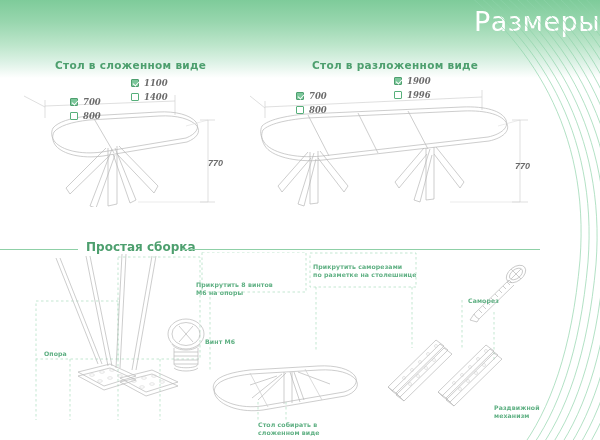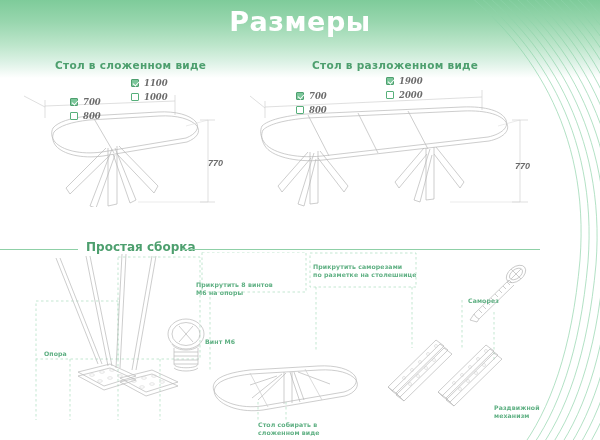--- a/index.html
+++ b/index.html
@@ -11,22 +11,22 @@
   }
   .page{position:absolute;inset:0;width:600px;height:440px;overflow:hidden;background:#fff;}
 
   
   .header{
     position:absolute;left:0;top:0;width:600px;height:78px;
     background:linear-gradient(180deg,#7ecb9a 0%,#98d6ae 28%,#bde6cb 58%,#ddf2e6 80%,#ffffff 100%);
     overflow:hidden;
   }
   .title{
-    position:absolute;left:0;top:6px;width:600px;text-align:center;
-    font-size:27px;font-weight:bold;color:#ffffff;letter-spacing:.5px;
+    position:absolute;left:0;top:6px;width:600px;text-align:right;
+    font-size:27px;font-weight:normal;color:#ffffff;letter-spacing:.5px;
     font-family:"DejaVu Sans","Liberation Sans",sans-serif;
   }
 
   
   .swirl{position:absolute;right:0;top:0;width:140px;height:440px;pointer-events:none;}
 
   
   .sec-head{
     position:absolute;font-size:10.5px;font-weight:bold;color:#4d9f6e;
     letter-spacing:.3px;white-space:nowrap;
@@ -58,21 +58,21 @@
     content:"";position:absolute;left:1.5px;top:0px;width:3px;height:5px;
     border:solid #ffffff;border-width:0 1.4px 1.4px 0;transform:rotate(42deg);
   }
   .optlabel{
     font-size:8.5px;color:#6b6b6b;font-style:italic;font-weight:bold;
     white-space:nowrap;font-family:"DejaVu Serif","Liberation Serif",serif;
   }
 
   #opt-folded-width{left:95px;top:77px;}
   #opt-folded-depth{left:34px;top:96px;}
-  #opt-open-width{left:350px;top:75px;}
+  #opt-open-width{left:358px;top:75px;}
   #opt-open-depth{left:260px;top:90px;}
 
   
   .dimtext{
     position:absolute;font-size:9px;color:#6b6b6b;font-style:italic;font-weight:bold;
     font-family:Liberation Sans, sans-serif;white-space:nowrap;
   }
   #dim-h-left{left:208px;top:158px;}
   #dim-h-right{left:515px;top:161px;}
 
@@ -199,21 +199,21 @@
     </g>
   </svg>
 
   <div class="optgroup" id="opt-folded-width">
     <div class="opt">
       <span class="box checked"></span>
       <span class="optlabel">1100</span>
     </div>
     <div class="opt">
       <span class="box"></span>
-      <span class="optlabel">1000</span>
+      <span class="optlabel">1400</span>
     </div>
   </div>
 
   <div class="optgroup" id="opt-folded-depth">
     <div class="opt">
       <span class="box checked"></span>
       <span class="optlabel">700</span>
     </div>
     <div class="opt">
       <span class="box"></span>
@@ -221,21 +221,21 @@
     </div>
   </div>
 
   <div class="optgroup" id="opt-open-width">
     <div class="opt">
       <span class="box checked"></span>
       <span class="optlabel">1900</span>
     </div>
     <div class="opt">
       <span class="box"></span>
-      <span class="optlabel">2000</span>
+      <span class="optlabel">1996</span>
     </div>
   </div>
 
   <div class="optgroup" id="opt-open-depth">
     <div class="opt">
       <span class="box checked"></span>
       <span class="optlabel">700</span>
     </div>
     <div class="opt">
       <span class="box"></span>

